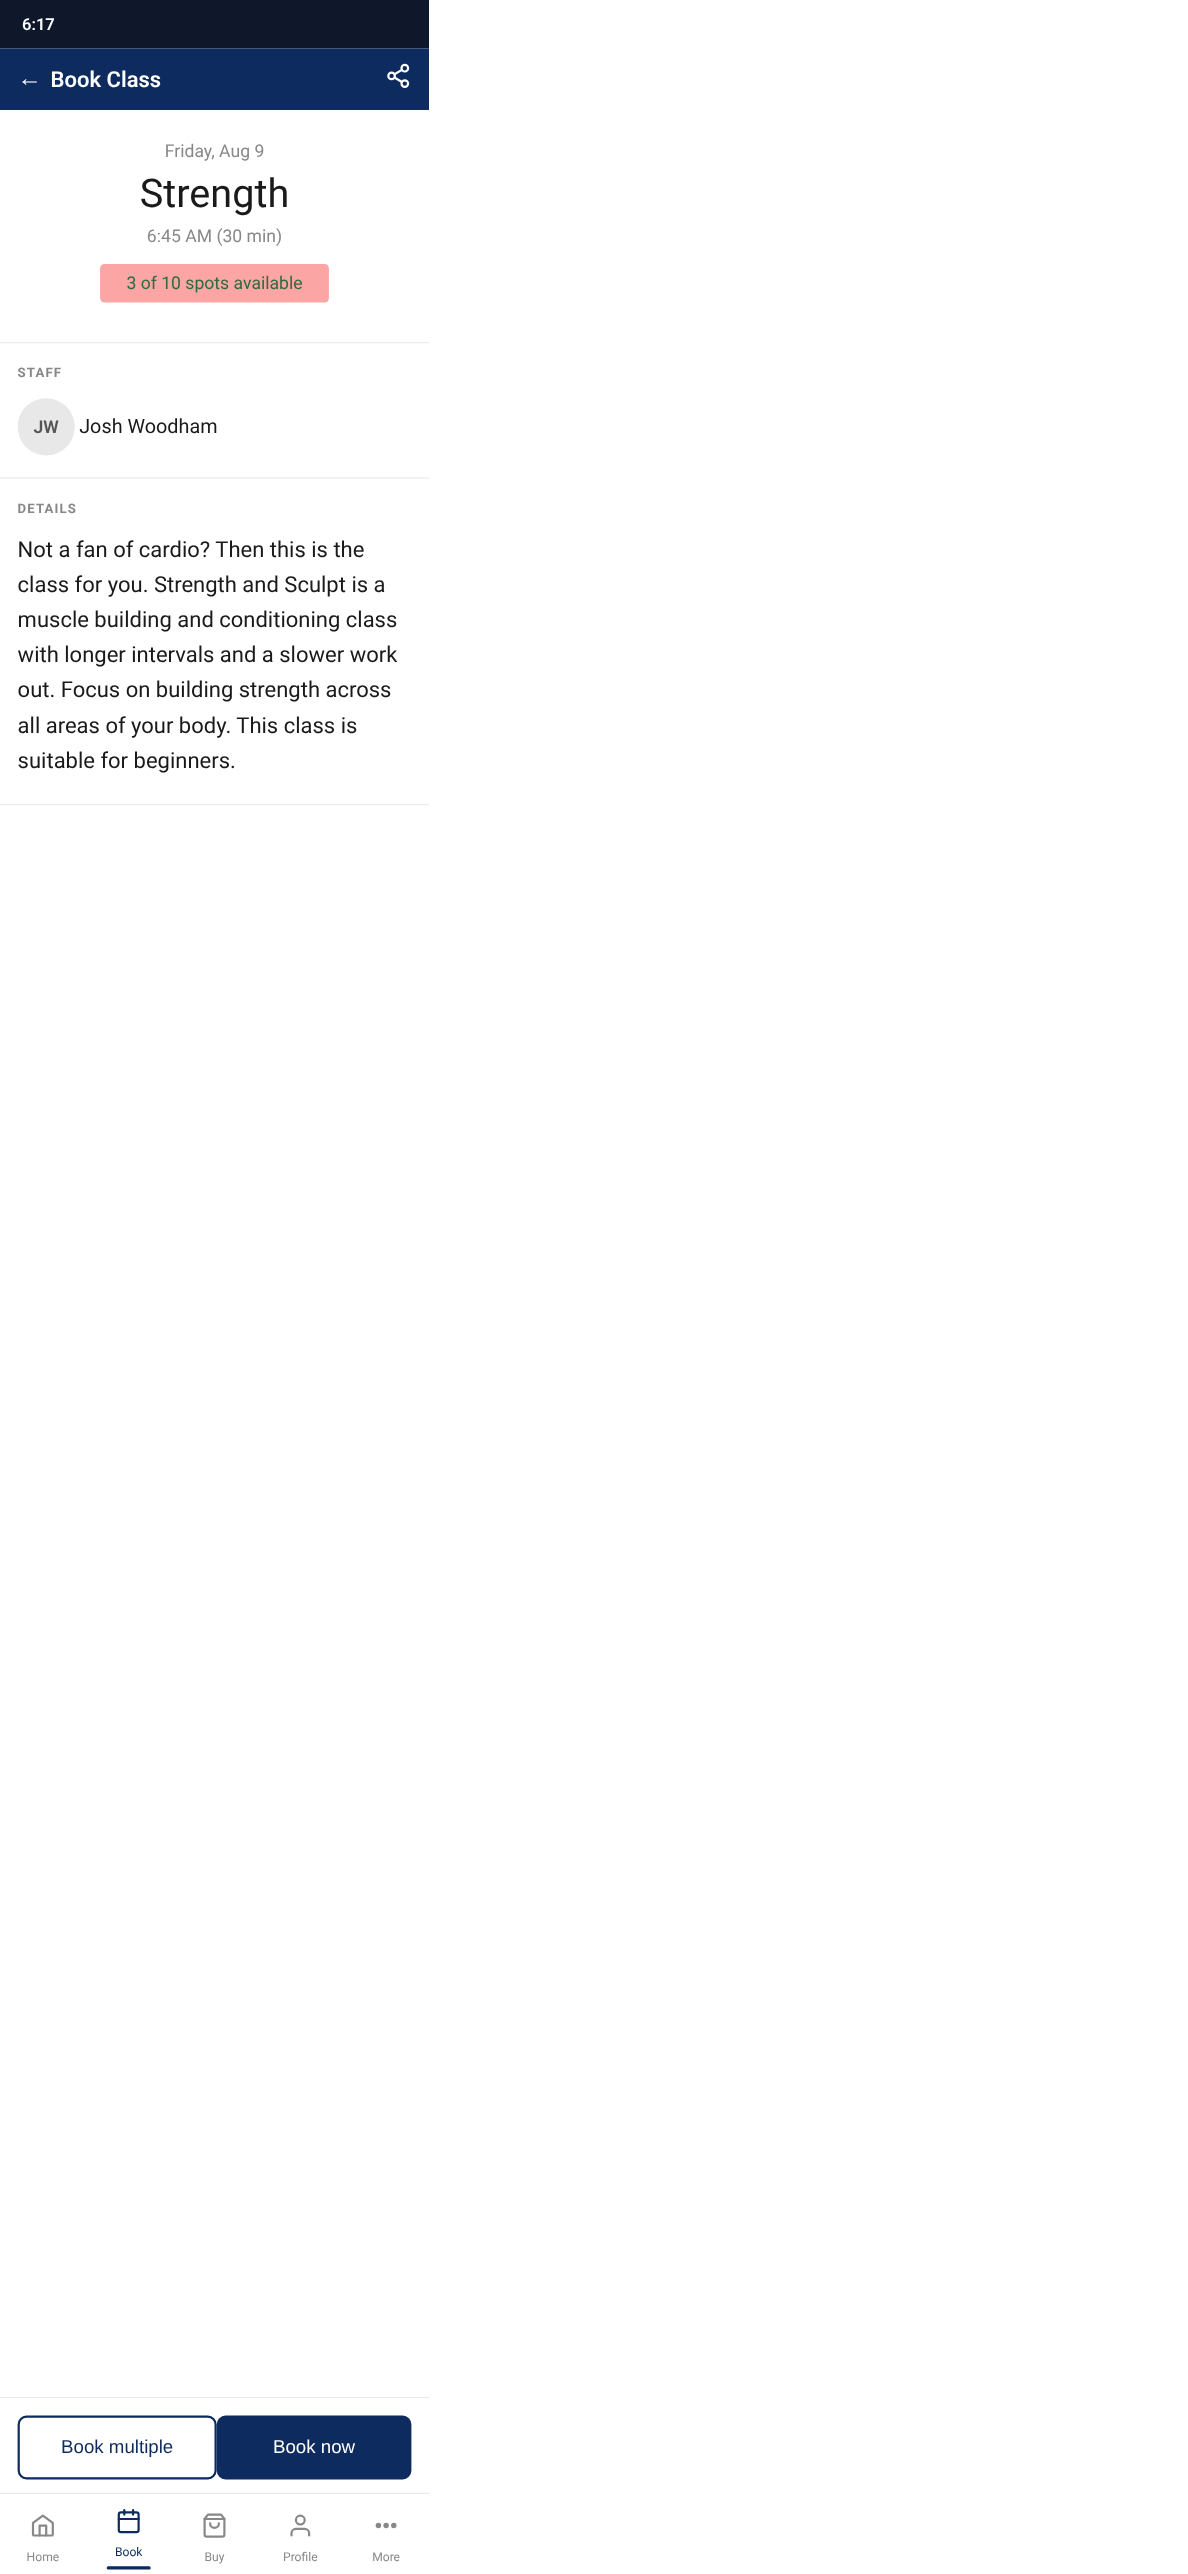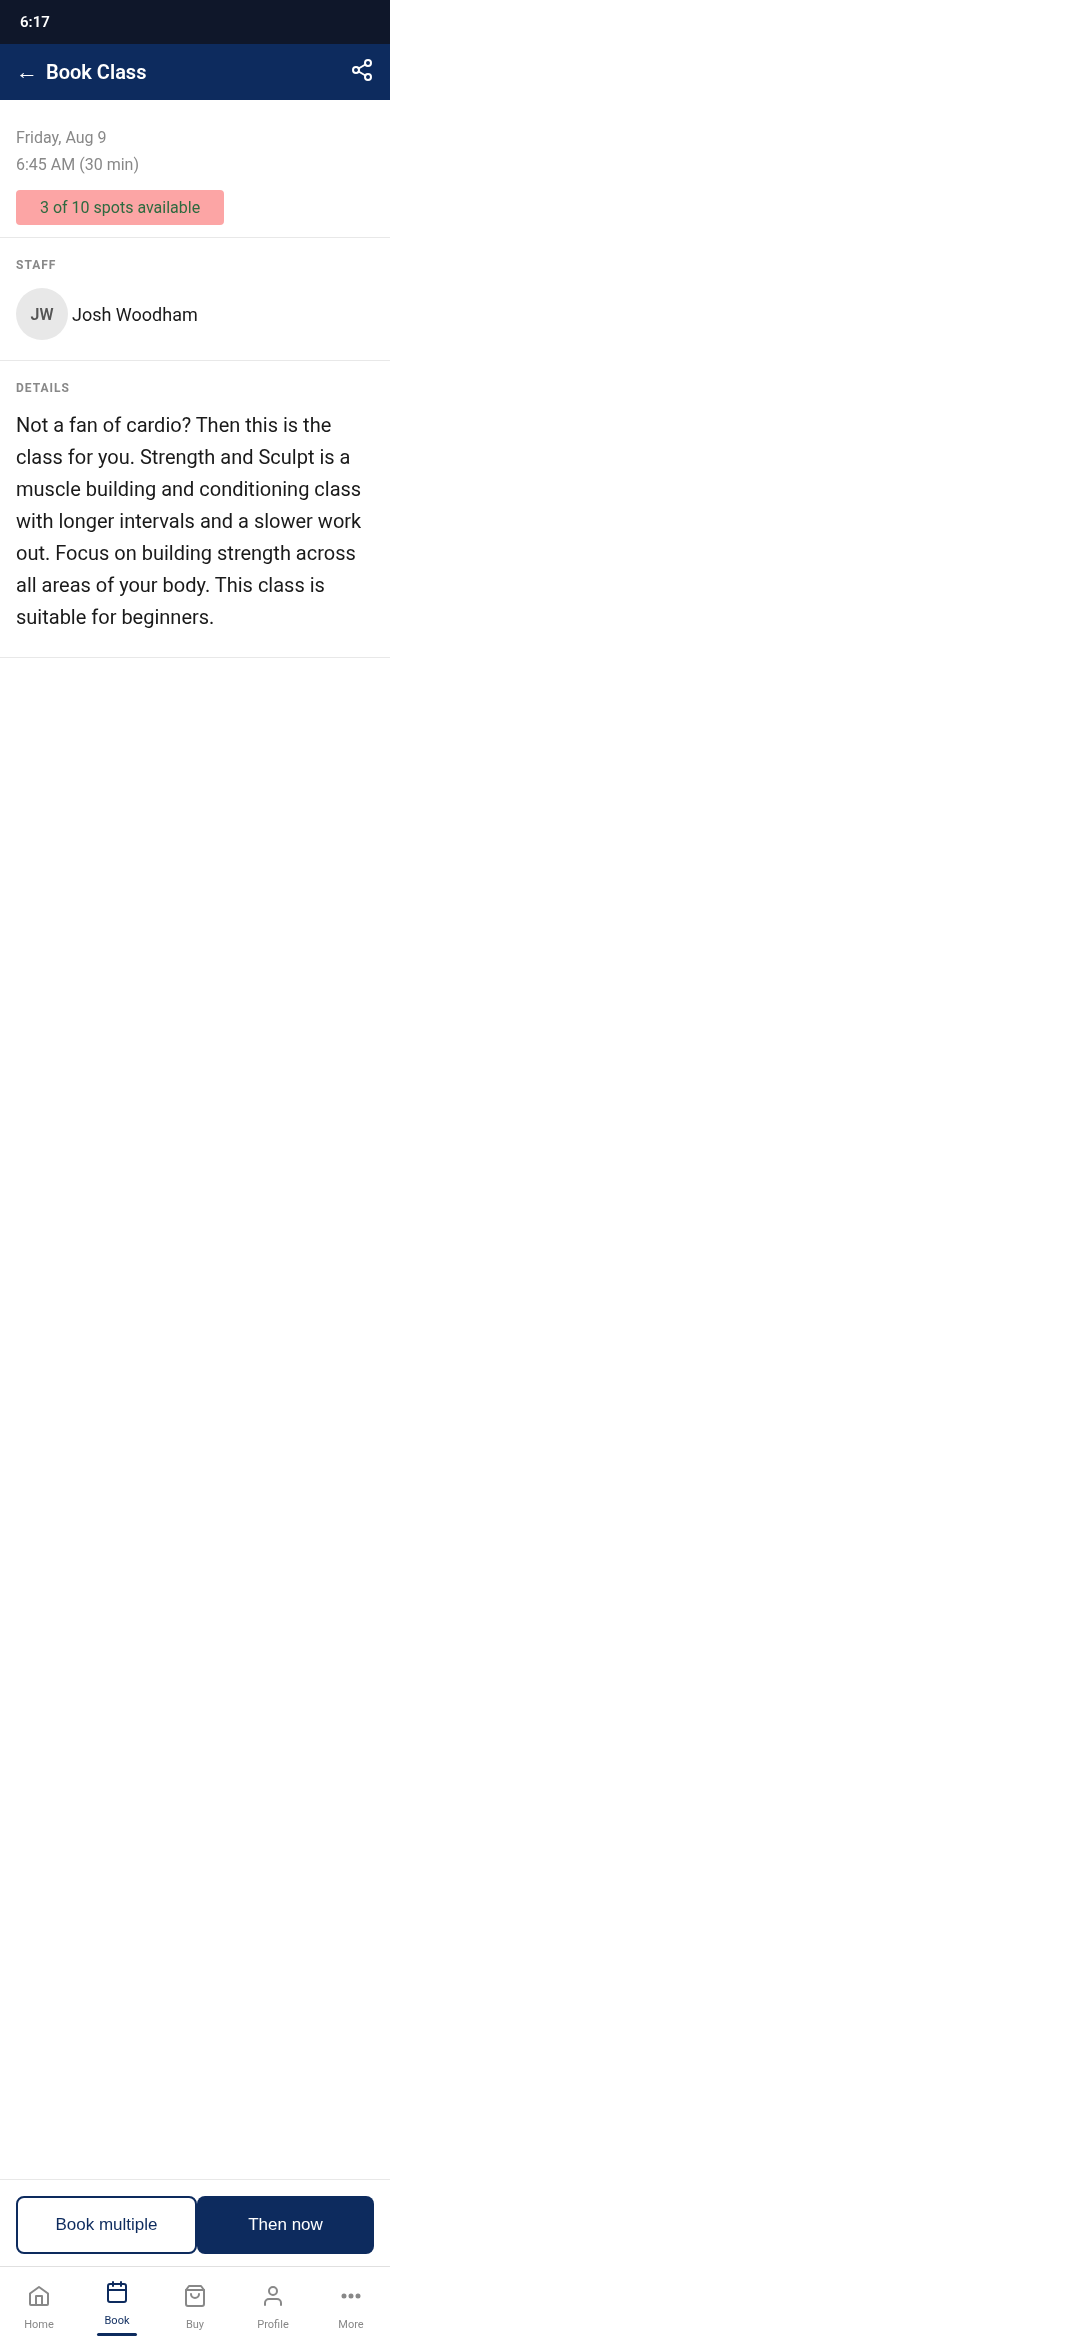--- a/index.html
+++ b/index.html
@@ -65,22 +65,22 @@
 
     .share-icon {
       color: #ffffff;
       font-size: 22px;
       cursor: pointer;
     }
 
     
     .main-content {
       background: #ffffff;
-      padding: 28px 16px 12px;
-      text-align: left;
+      padding: 28px 16px 36px;
+      text-align: center;
       border-bottom: 1px solid #e8e8e8;
     }
 
     .class-date {
       color: #888888;
       font-size: 16px;
       margin-bottom: 8px;
     }
 
     .class-name {
@@ -277,20 +277,21 @@
       <circle cx="6" cy="12" r="3"></circle>
       <circle cx="18" cy="19" r="3"></circle>
       <line x1="8.59" y1="13.51" x2="15.42" y2="17.49"></line>
       <line x1="15.41" y1="6.51" x2="8.59" y2="10.49"></line>
     </svg>
   </span>
 </div>
 
 <div class="main-content">
   <div class="class-date">Friday, Aug 9</div>
+  <div class="class-name">Strength</div>
   <div class="class-time">6:45 AM (30 min)</div>
   <span class="spots-badge">3 of 10 spots available</span>
 </div>
 
 <div class="section">
   <div class="section-label">STAFF</div>
   <div class="staff-row">
     <div class="staff-avatar">JW</div>
     <span class="staff-name">Josh Woodham</span>
   </div>
@@ -298,21 +299,21 @@
 
 <div class="details-section">
   <div class="details-label">DETAILS</div>
   <p class="details-text">Not a fan of cardio? Then this is the class for you. Strength and Sculpt is a muscle building and conditioning class with longer intervals and a slower work out. Focus on building strength across all areas of your body. This class is suitable for beginners.</p>
 </div>
 
 <div class="spacer"></div>
 
 <div class="action-area">
   <button class="btn-multiple">Book multiple</button>
-  <button class="btn-now">Then now</button>
+  <button class="btn-now">Book now</button>
 </div>
 
 <nav class="bottom-nav">
 
   <div class="nav-item">
     <span class="nav-item-icon">
       <svg width="24" height="24" viewBox="0 0 24 24" fill="none" stroke="#888" stroke-width="2" stroke-linecap="round" stroke-linejoin="round">
         <path d="M3 9.5L12 3l9 6.5V20a1 1 0 0 1-1 1H4a1 1 0 0 1-1-1V9.5z"></path>
         <polyline points="9 21 9 12 15 12 15 21"></polyline>
       </svg>

